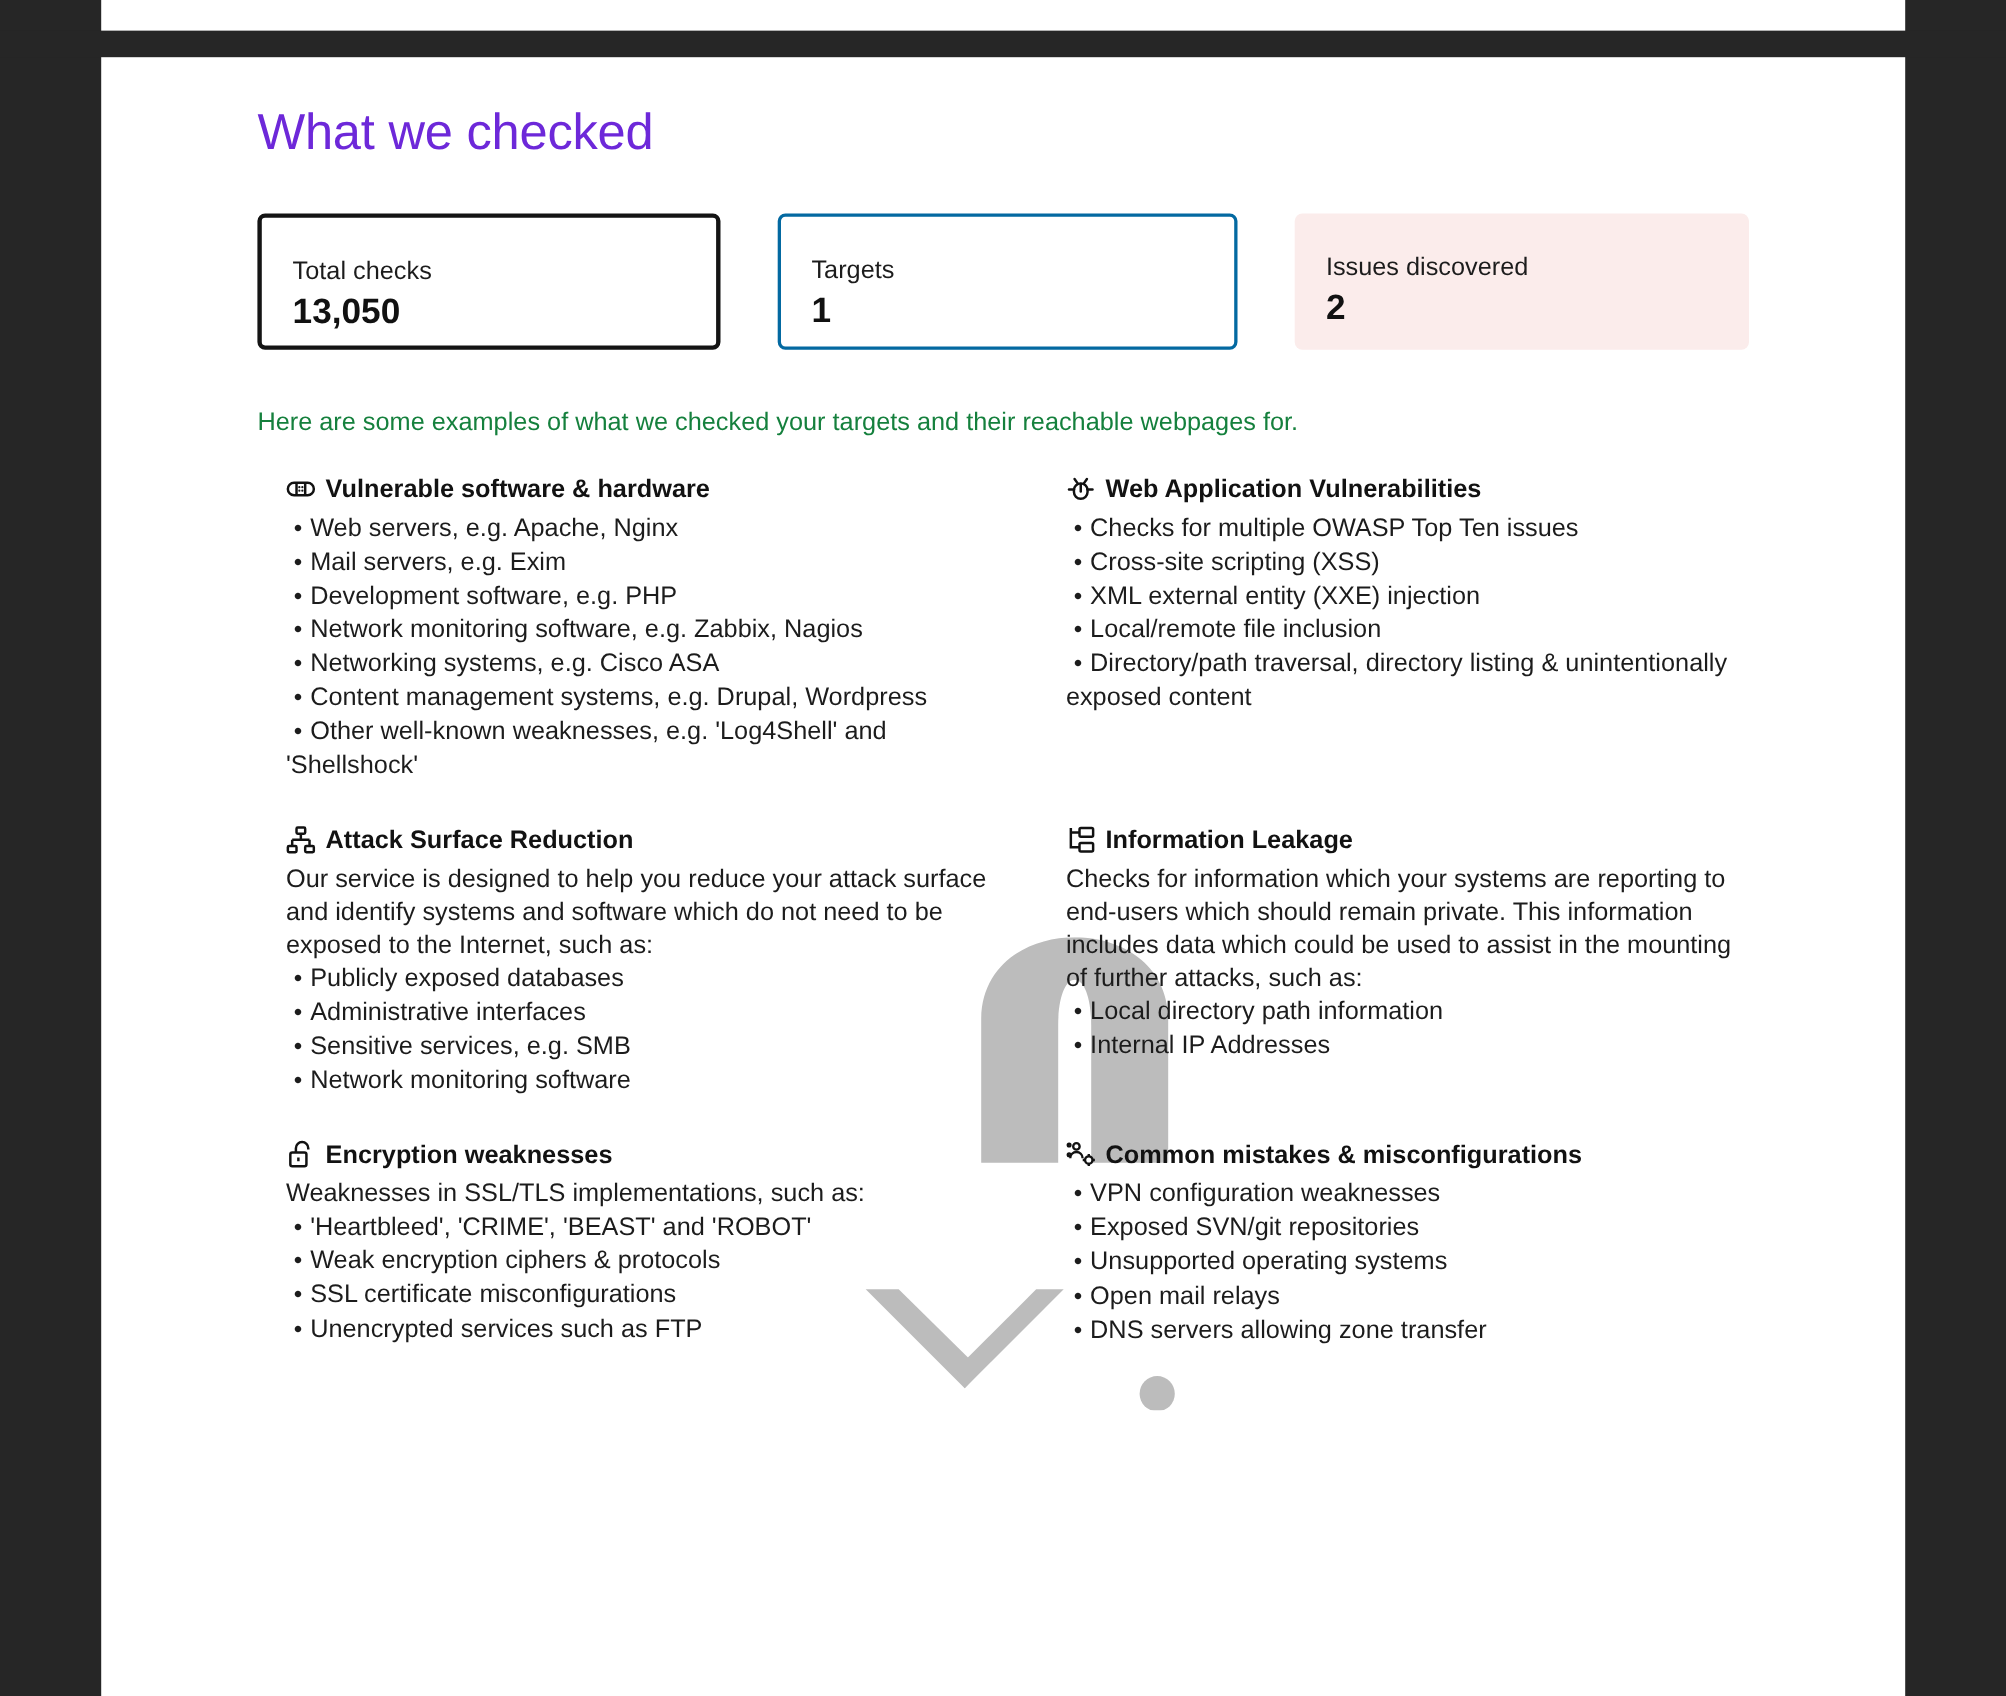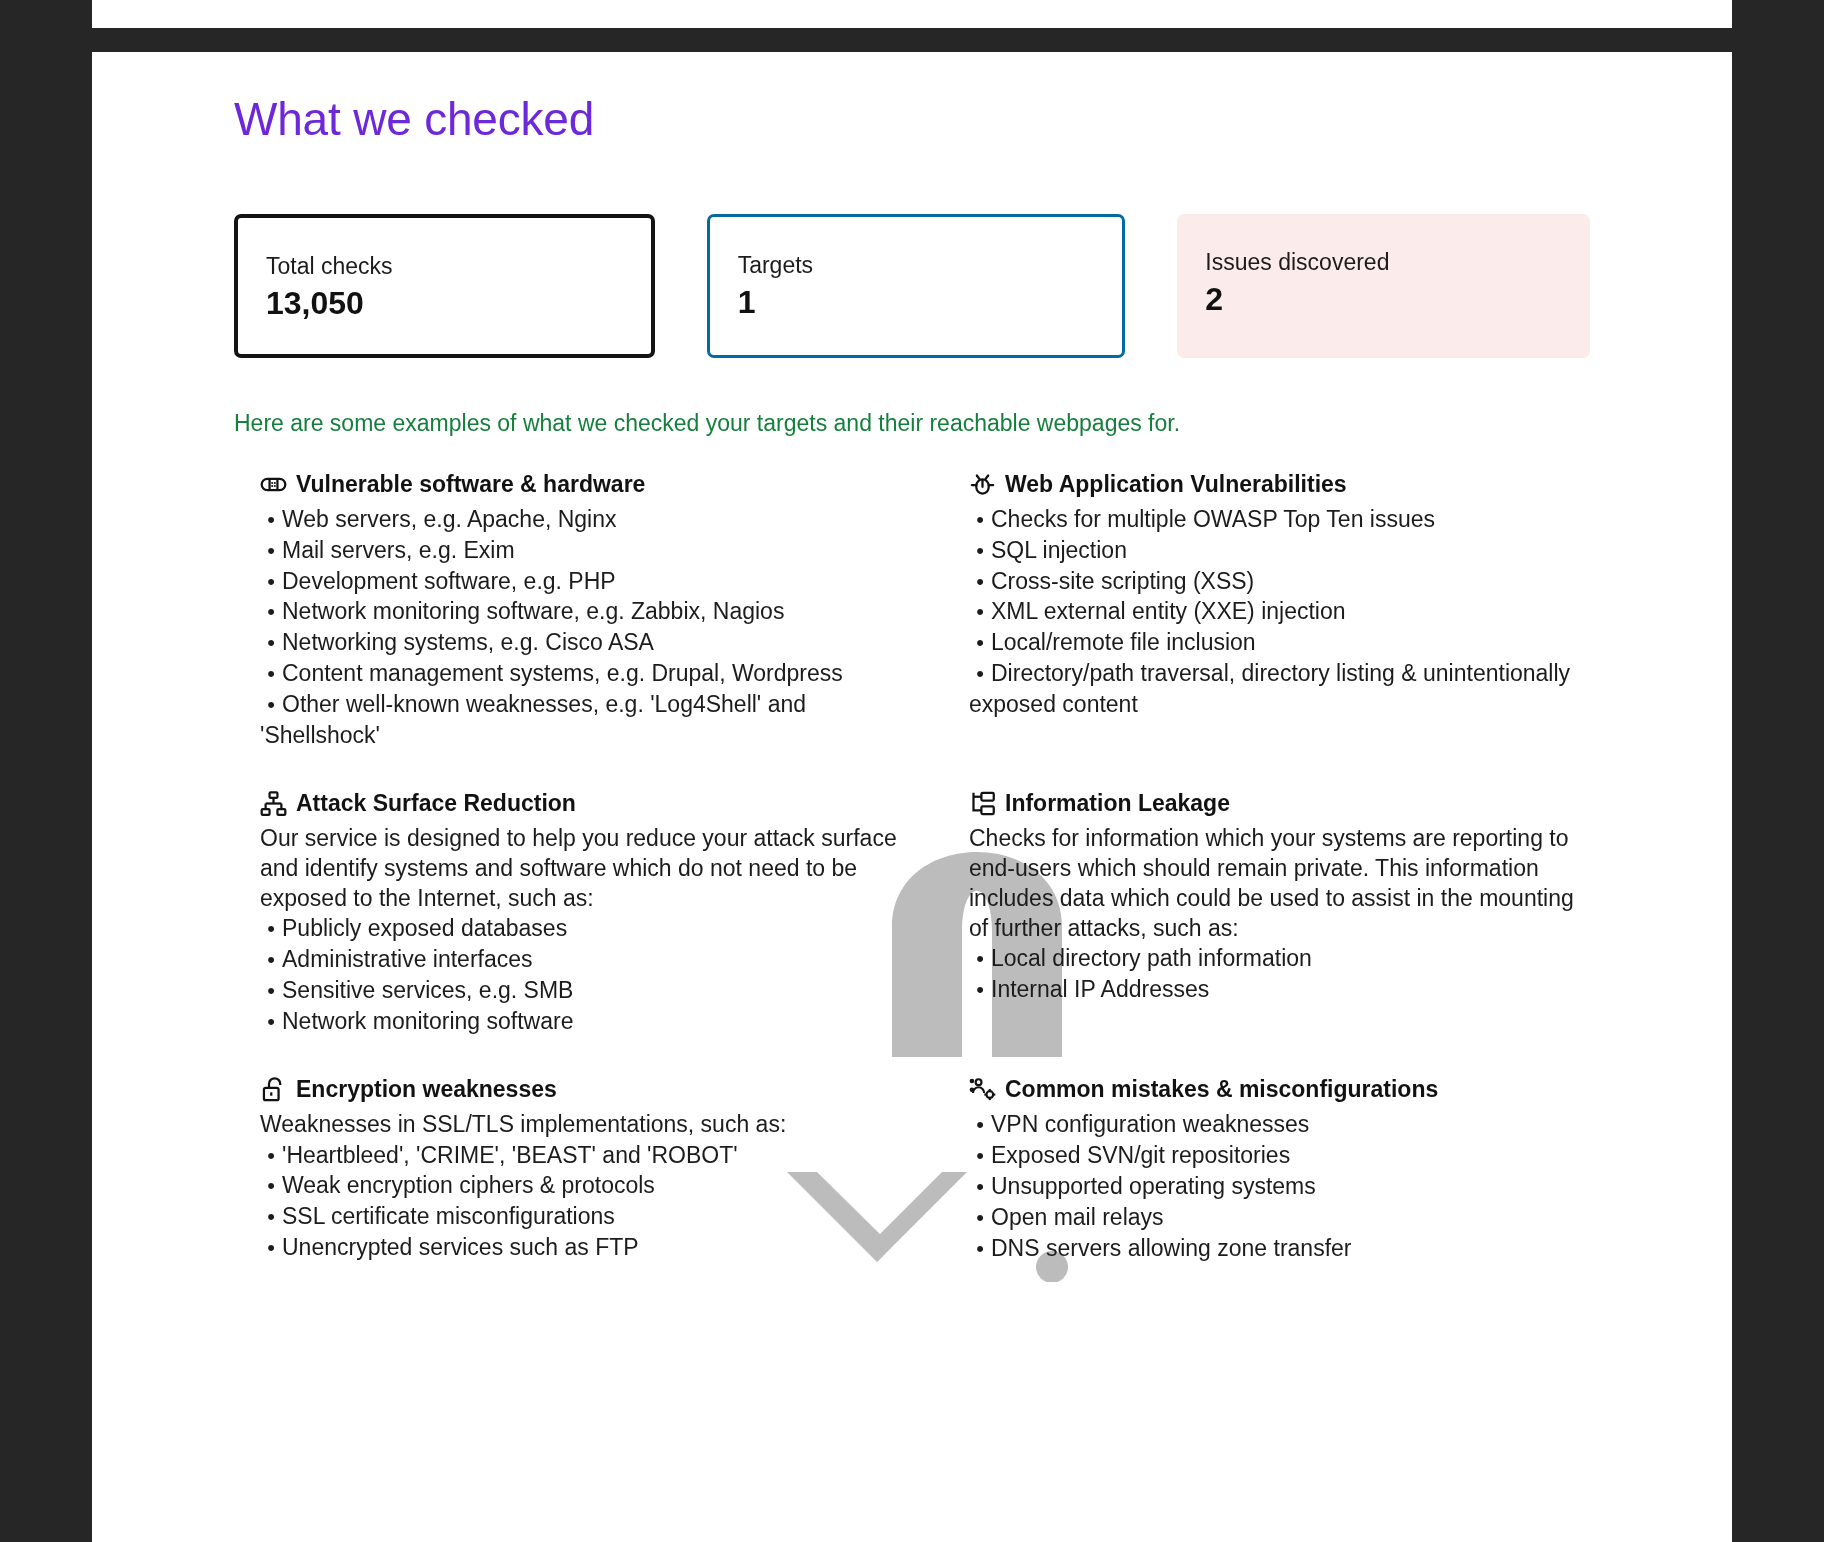--- a/index.html
+++ b/index.html
@@ -76,25 +76,24 @@
   }
 
   
   .stat-row {
     display: flex;
     gap: 52px;
     margin-top: 48px;
   }
   .stat-card {
     flex: 1;
-    height: 144px;
+    height: 124px;
     border-radius: 7px;
     box-sizing: border-box;
     padding: 34px 12px 0 28px;
-    margin-top: 20px;
   }
   .stat-card.primary {
     border: 4px solid #141414;
     background: #ffffff;
   }
   .stat-card.plain {
     border: 3px solid #0369a1;
     background: #ffffff;
   }
   .stat-card.alert {
@@ -264,21 +263,20 @@
                 <line x1="7" y1="4" x2="9.5" y2="7.5"></line>
                 <line x1="17" y1="4" x2="14.5" y2="7.5"></line>
                 <line x1="2.5" y1="12.5" x2="6.5" y2="12.5"></line>
                 <line x1="17.5" y1="12.5" x2="21.5" y2="12.5"></line>
               </svg>
             </span>
             <span>Web Application Vulnerabilities</span>
           </div>
           <ul class="bullets">
             <li><span class="dot"></span><span>Checks for multiple OWASP Top Ten issues</span></li>
-            <li><span class="dot"></span><span>SQL injection</span></li>
             <li><span class="dot"></span><span>Cross-site scripting (XSS)</span></li>
             <li><span class="dot"></span><span>XML external entity (XXE) injection</span></li>
             <li><span class="dot"></span><span>Local/remote file inclusion</span></li>
             <li><span class="dot"></span><span>Directory/path traversal, directory listing &amp; unintentionally exposed content</span></li>
           </ul>
         </div>
 
         <div class="section">
           <div class="section-head">
             <span class="sect-icon">

